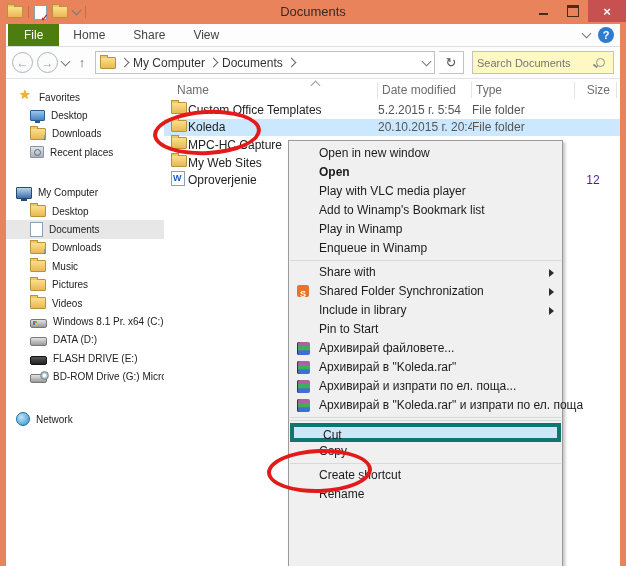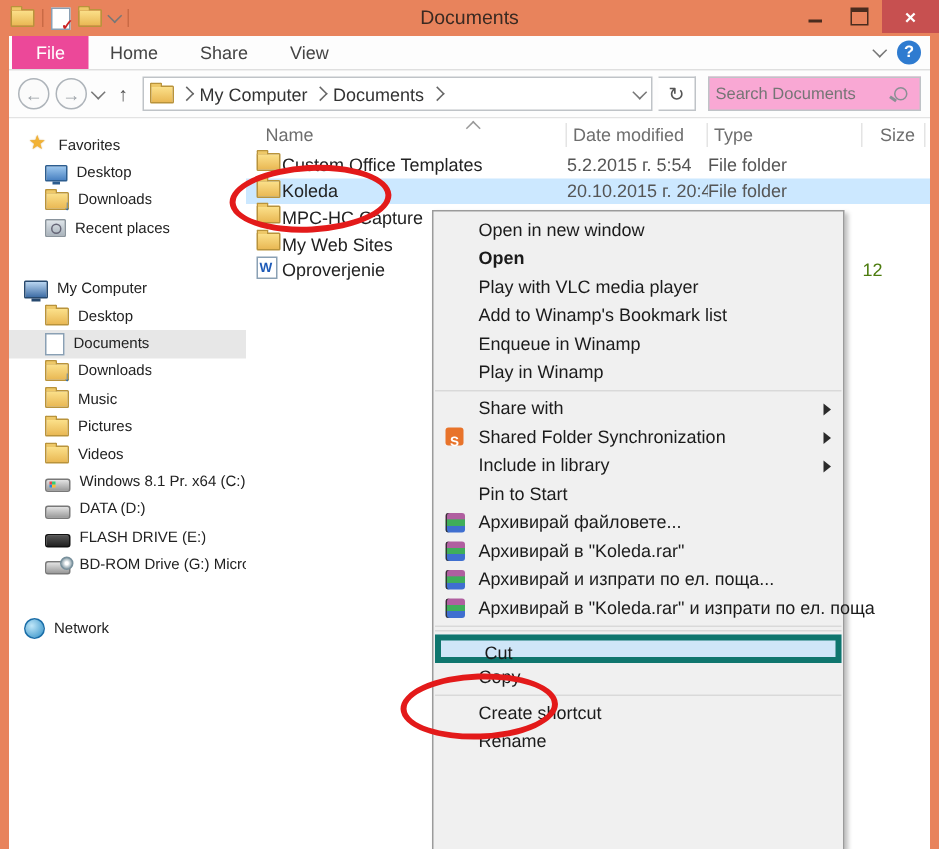--- a/index.html
+++ b/index.html
@@ -46,32 +46,32 @@
   .ic-sync::before{content:"S";position:absolute;left:3px;top:0px;color:#fff;font-size:9px;font-weight:bold;}
   .chev-r{width:6px;height:6px;border-right:1.4px solid #666;border-bottom:1.4px solid #666;transform:rotate(-45deg);}
   .chev-d{width:6px;height:6px;border-right:1.4px solid #777;border-bottom:1.4px solid #777;transform:rotate(45deg);margin-top:-3px;}
   .chev-u{width:6px;height:6px;border-right:1.4px solid #999;border-bottom:1.4px solid #999;transform:rotate(225deg);margin-top:4px;}
 
   
   .win-inner{position:absolute;left:6px;top:24px;width:614px;height:542px;background:#fff;display:flex;flex-direction:column;}
 
   .tabrow{height:22px;background:#fdfdfd;border-bottom:1px solid #dfdfdf;display:flex;align-items:stretch;position:relative;}
   .tab{padding:0 14px;display:flex;align-items:center;font-size:12px;color:#444;}
-  .tab.file{background:#ec4899;color:#fff;margin-left:2px;padding:0 16px;}
+  .tab.file{background:#4d7c0f;color:#fff;margin-left:2px;padding:0 16px;}
   .ribbon-right{position:absolute;right:6px;top:0;height:22px;display:flex;align-items:center;gap:8px;}
   .help{width:16px;height:16px;border-radius:50%;background:#2e7bd0;color:#fff;font-size:11px;font-weight:bold;text-align:center;line-height:16px;}
 
   .addrrow{height:31px;background:#fdfdfd;border-bottom:1px solid #e3e3e3;display:flex;align-items:center;padding:0 6px;gap:4px;}
   .navbtn{width:19px;height:19px;border:1px solid #aeb4ba;border-radius:50%;display:flex;align-items:center;justify-content:center;color:#9aa0a6;font-size:12px;background:#fbfbfb;}
   .upbtn{width:18px;height:18px;display:flex;align-items:center;justify-content:center;color:#555;font-size:13px;}
   .addrbox{flex:1;height:21px;border:1px solid #bfc3c7;background:#fff;display:flex;align-items:center;padding:0 4px;gap:5px;min-width:0;}
   .crumb{font-size:12px;color:#333;white-space:nowrap;}
   .addr-right{margin-left:auto;display:flex;align-items:center;gap:8px;}
   .refreshbox{width:24px;height:21px;border:1px solid #bfc3c7;border-left:none;background:#fff;display:flex;align-items:center;justify-content:center;color:#555;font-size:13px;}
-  .searchbox{width:140px;height:21px;border:1px solid #bfc3c7;background:#f9a8d4;display:flex;align-items:center;margin-left:4px;}
+  .searchbox{width:140px;height:21px;border:1px solid #bfc3c7;background:#fef9c3;display:flex;align-items:center;margin-left:4px;}
   .searchbox input{border:none;outline:none;flex:1;font-size:11px;color:#666;font-family:"Liberation Sans",sans-serif;padding:0 4px;min-width:0;background:transparent;}
   .mag{width:7px;height:7px;border:1.5px solid #8a8f94;border-radius:50%;position:relative;margin-right:8px;}
   .mag::after{content:"";position:absolute;left:-4px;top:6px;width:5px;height:1.5px;background:#8a8f94;transform:rotate(35deg);}
 
   .content{flex:1;display:flex;background:#fff;position:relative;overflow:hidden;}
 
   
   .sidebar{width:158px;flex:none;padding-top:9px;font-size:10px;color:#222;}
   .si{display:flex;align-items:center;height:18.4px;gap:6px;padding-left:24px;cursor:default;}
   .si.hdr{padding-left:13px;}
@@ -85,21 +85,21 @@
   .fhead{display:grid;grid-template-columns:214px 94px 103px 42px 1fr;height:22px;align-items:center;color:#6e6e6e;position:relative;}
   .fhead .hc{padding-left:4px;border-right:1px solid #e4e4e4;height:16px;line-height:16px;}
   .fhead .hc.first{padding-left:13px;}
   .fhead .hc.size{text-align:right;padding-right:6px;}
   .fhead .hc.last{border-right:none;}
   .sortmark{position:absolute;left:148px;top:-1px;}
   .fr{display:grid;grid-template-columns:24px 190px 94px 103px 42px 1fr;height:17.6px;align-items:center;color:#222;}
   .fr .cell{white-space:nowrap;overflow:hidden;}
   .fr .ficon{padding-left:7px;}
   .fr .date,.fr .type{color:#555;}
-  .fr .size{text-align:left;padding-right:6px;color:#4d7c0f;}
+  .fr .size{text-align:center;padding-right:6px;color:#4c1d95;}
   .fr.sel{background:#cce8ff;}
 
   
   .ctxmenu{position:absolute;left:288px;top:140px;width:275px;height:430px;background:#f0f0f0;border:1px solid #9b9b9b;box-shadow:2px 2px 3px rgba(0,0,0,.25);padding-top:3px;z-index:40;box-sizing:border-box;}
   .mi{position:relative;height:19px;line-height:19px;padding-left:30px;font-size:12px;color:#1b1b1b;white-space:nowrap;box-sizing:border-box;}
   .mi.bold{font-weight:bold;}
   .mi.hl{background:#cfe6f8;border:4px solid #0f766e;line-height:17px;margin:0 1px;padding-left:29px;}
   .mi .icon{position:absolute;left:8px;top:3px;}
   .mi .arrow{position:absolute;right:8px;top:6px;width:0;height:0;border-left:5px solid #2b2b2b;border-top:4px solid transparent;border-bottom:4px solid transparent;}
   .msep{height:1px;background:#d9d9d9;margin:2px 1px;}
@@ -294,22 +294,22 @@
         </div>
       </div>
     </div>
   </div>
 
   <div class="ctxmenu">
     <div class="mi">Open in new window</div>
     <div class="mi bold">Open</div>
     <div class="mi">Play with VLC media player</div>
     <div class="mi">Add to Winamp's Bookmark list</div>
+    <div class="mi">Play in Winamp</div>
     <div class="mi">Enqueue in Winamp</div>
-    <div class="mi">Play in Winamp</div>
     <div class="msep"></div>
     <div class="mi">
       <span>Share with</span>
       <span class="arrow"></span>
     </div>
     <div class="mi">
       <span class="icon ic-sync"></span>
       <span>Shared Folder Synchronization</span>
       <span class="arrow"></span>
     </div>

